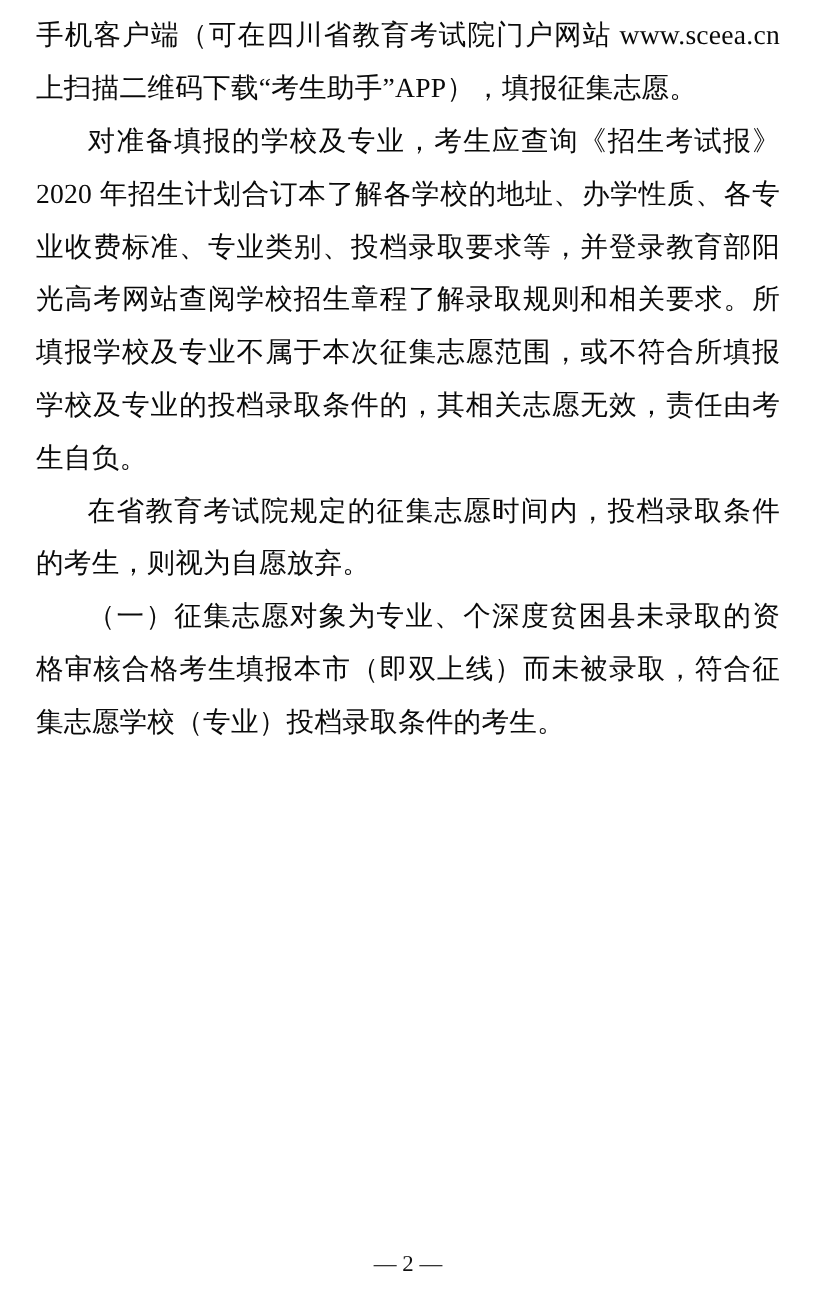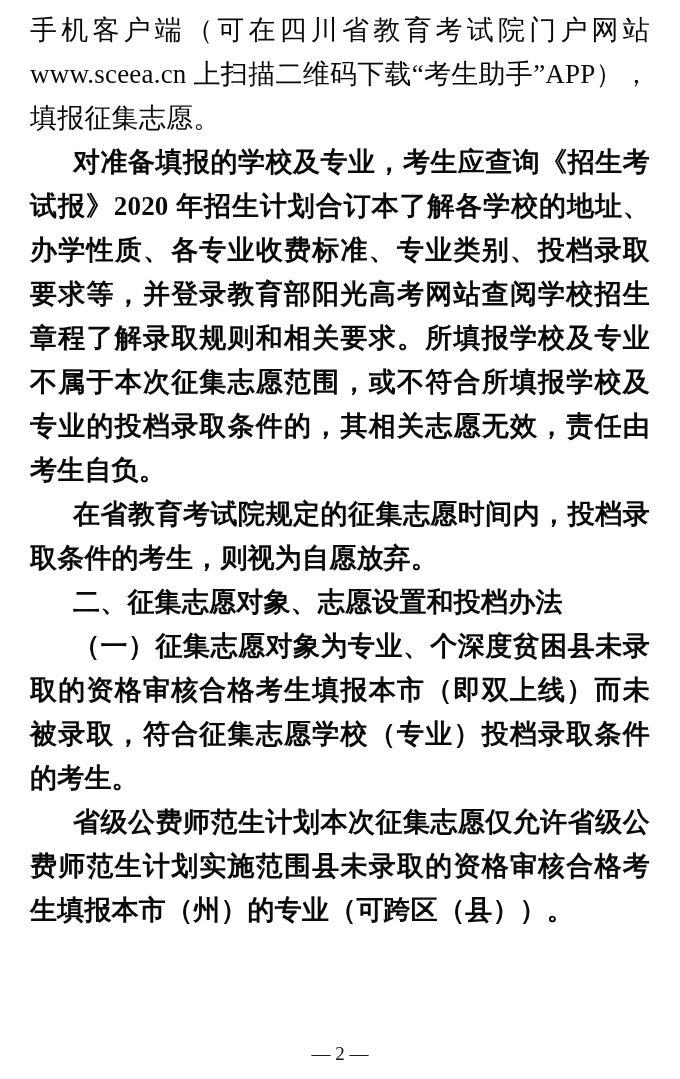--- a/index.html
+++ b/index.html
@@ -18,32 +18,31 @@
   .page {
     position: absolute;
     left: 0;
     top: 0;
     width: 680px;
     height: 1079px;
     box-sizing: border-box;
     padding: 8px 30px 0 30px;
   }
   .body-text {
-    font-size: 27px;
+    font-size: 23px;
     line-height: 44px;
     text-align: justify;
     text-justify: inter-ideograph;
     letter-spacing: 0.2px;
   }
   p {
     margin: 0;
   }
   p.indent {
     text-indent: 43px;
-    font-weight: bold;
   }
   p.heading {
     text-indent: 43px;
     font-weight: bold;
   }
   .footer {
     position: absolute;
     left: 0;
     bottom: 14px;
     width: 680px;
@@ -59,25 +58,23 @@
 <div class="page">
 
   <div class="body-text">
 
     <p class="cont">手机客户端（可在四川省教育考试院门户网站 www.sceea.cn 上扫描二维码下载“考生助手”APP），填报征集志愿。</p>
 
     <p class="indent">对准备填报的学校及专业，考生应查询《招生考试报》2020 年招生计划合订本了解各学校的地址、办学性质、各专业收费标准、专业类别、投档录取要求等，并登录教育部阳光高考网站查阅学校招生章程了解录取规则和相关要求。所填报学校及专业不属于本次征集志愿范围，或不符合所填报学校及专业的投档录取条件的，其相关志愿无效，责任由考生自负。</p>
 
     <p class="indent">在省教育考试院规定的征集志愿时间内，投档录取条件的考生，则视为自愿放弃。</p>
 
-    <p class="heading">二、征集志愿对象、志愿设置和投档办法</p>
 
     <p class="indent">（一）征集志愿对象为专业、个深度贫困县未录取的资格审核合格考生填报本市（即双上线）而未被录取，符合征集志愿学校（专业）投档录取条件的考生。</p>
 
-    <p class="indent">省级公费师范生计划本次征集志愿仅允许省级公费师范生计划实施范围县未录取的资格审核合格考生填报本市（州）的专业（可跨区（县））。</p>
 
 
 
   </div>
 
   <div class="footer">— 2 —</div>
 
 </div>
 
 </body></html>

